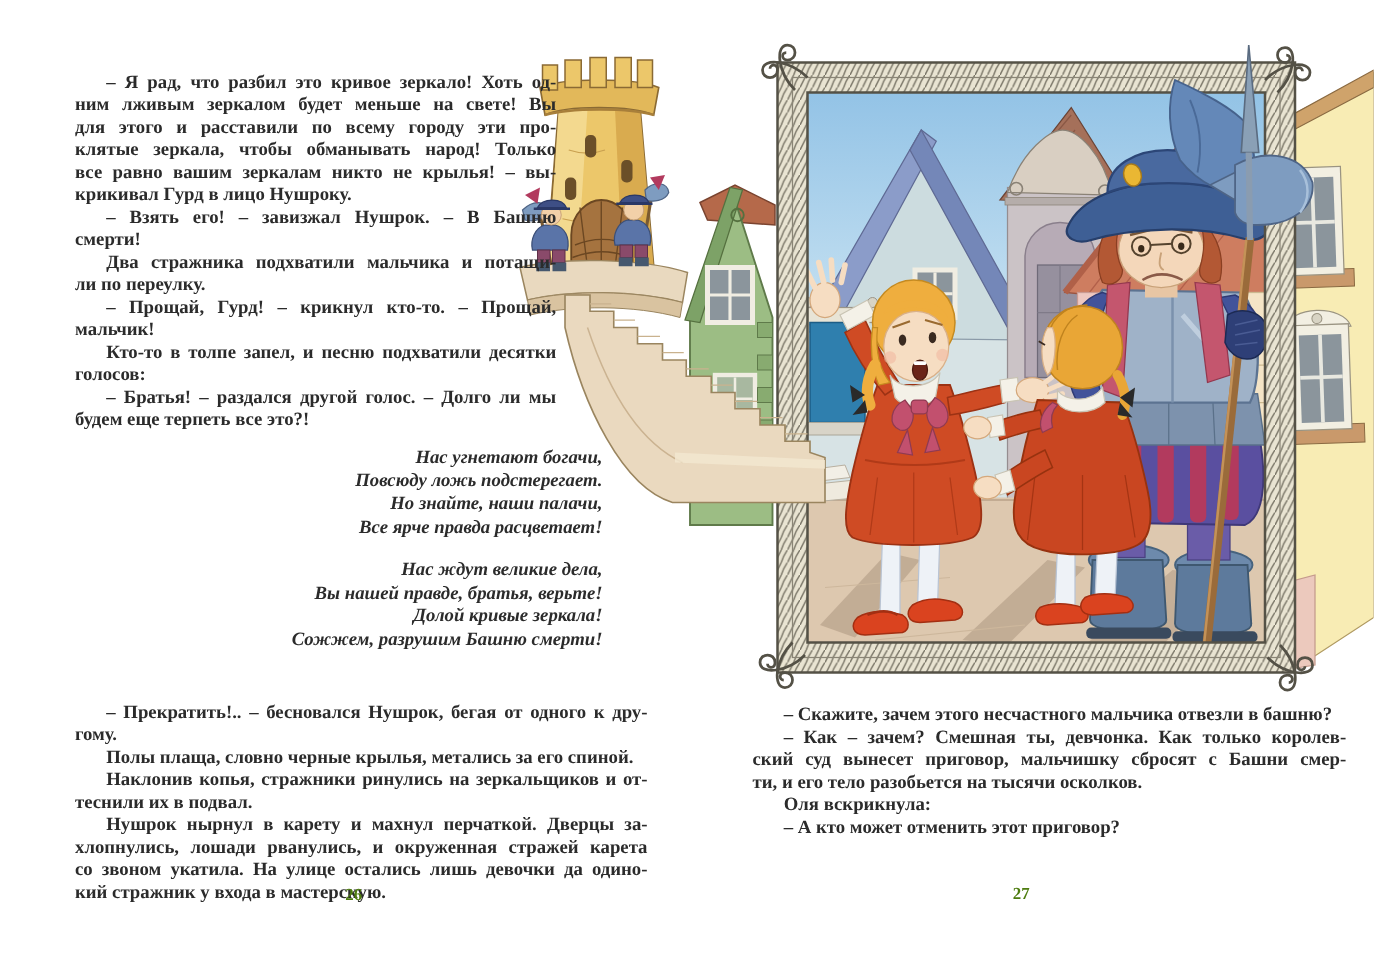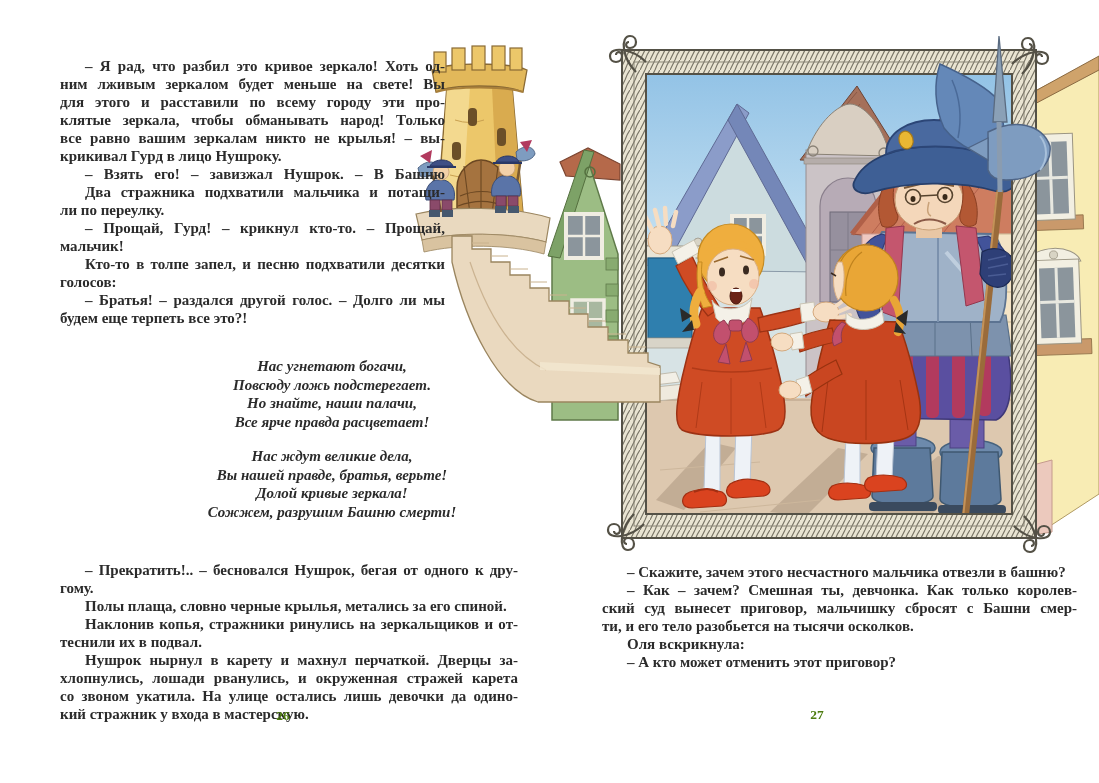--- a/index.html
+++ b/index.html
@@ -4,21 +4,21 @@
 <style>
   html,body{margin:0;padding:0;background:#fff;}
   .spread{position:relative;width:1099px;height:753px;background:#ffffff;overflow:hidden;
           font-family:"Liberation Serif","DejaVu Serif",serif;color:#2b2b2b;}
   .artlayer{position:absolute;left:0;top:0;}
   .block{position:absolute;font-size:15px;line-height:18px;font-weight:bold;}
   .prose .ln{text-align:justify;text-align-last:justify;white-space:normal;}
   .prose .ln.end{text-align-last:left;}
   .prose .para .ln:first-child{text-indent:25px;}
   .verse-block{font-style:italic;font-size:15px;line-height:18.5px;font-weight:bold;}
-  .verse-block .ln{text-align:center;}
+  .verse-block .ln{text-align:right;}
   .verse-block .para + .para{margin-top:16px;}
   .pagenum{position:absolute;width:42px;text-align:center;font-size:13.5px;font-weight:bold;color:#4d7c0f;}
 </style>
 </head>
 <body>
 
 <div class="spread">
 
   <svg class="artlayer" width="1099" height="783" viewBox="0 0 1099 783">
     <defs>
@@ -312,20 +312,21 @@
         <div class="para">
           <div class="ln">– Я рад, что разбил это кривое зеркало! Хоть од-</div>
           <div class="ln">ним лживым зеркалом будет меньше на свете! Вы</div>
           <div class="ln">для этого и расставили по всему городу эти про-</div>
           <div class="ln">клятые зеркала, чтобы обманывать народ! Только</div>
           <div class="ln">все равно вашим зеркалам никто не крылья! – вы-</div>
           <div class="ln end">крикивал Гурд в лицо Нушроку.</div>
         </div>
         <div class="para">
           <div class="ln">– Взять его! – завизжал Нушрок. – В Башню</div>
+          <div class="ln end">смерти!</div>
         </div>
         <div class="para">
           <div class="ln">Два стражника подхватили мальчика и потащи-</div>
           <div class="ln end">ли по переулку.</div>
         </div>
         <div class="para">
           <div class="ln">– Прощай, Гурд! – крикнул кто-то. – Прощай,</div>
           <div class="ln end">мальчик!</div>
         </div>
         <div class="para">

